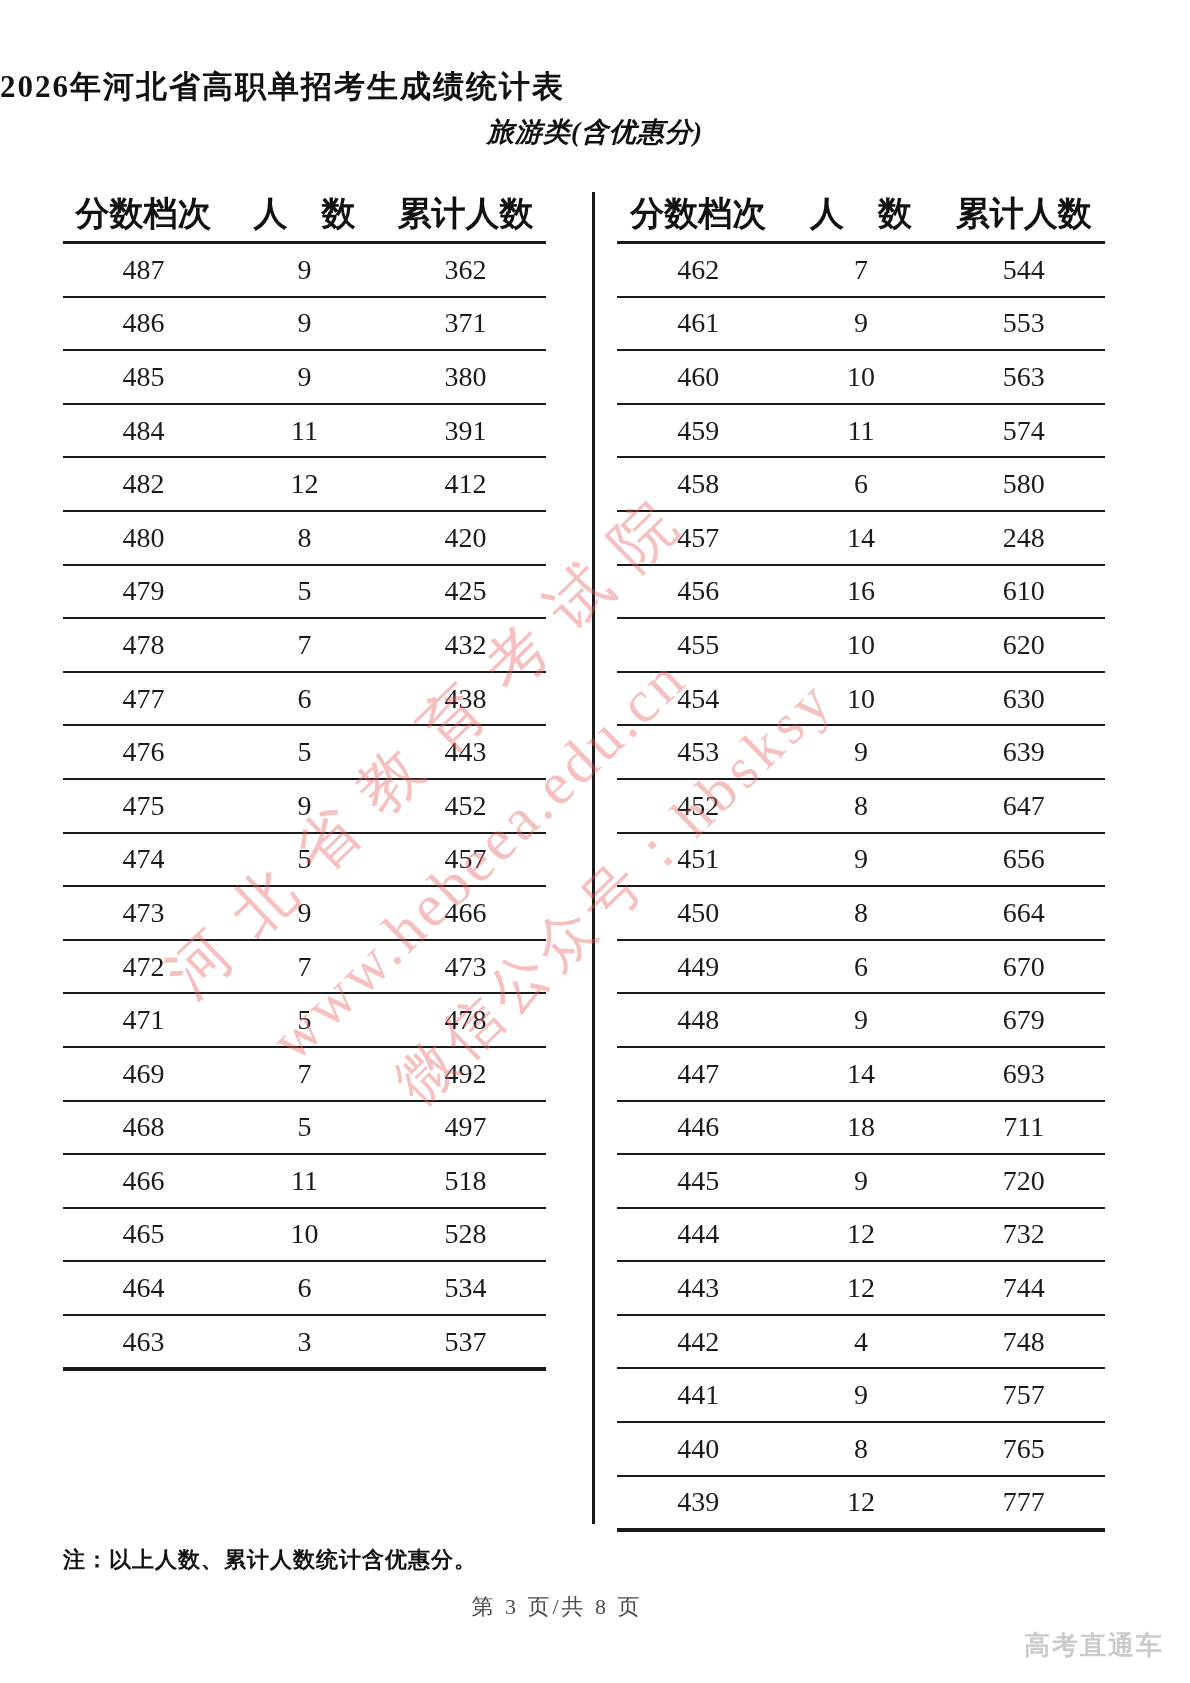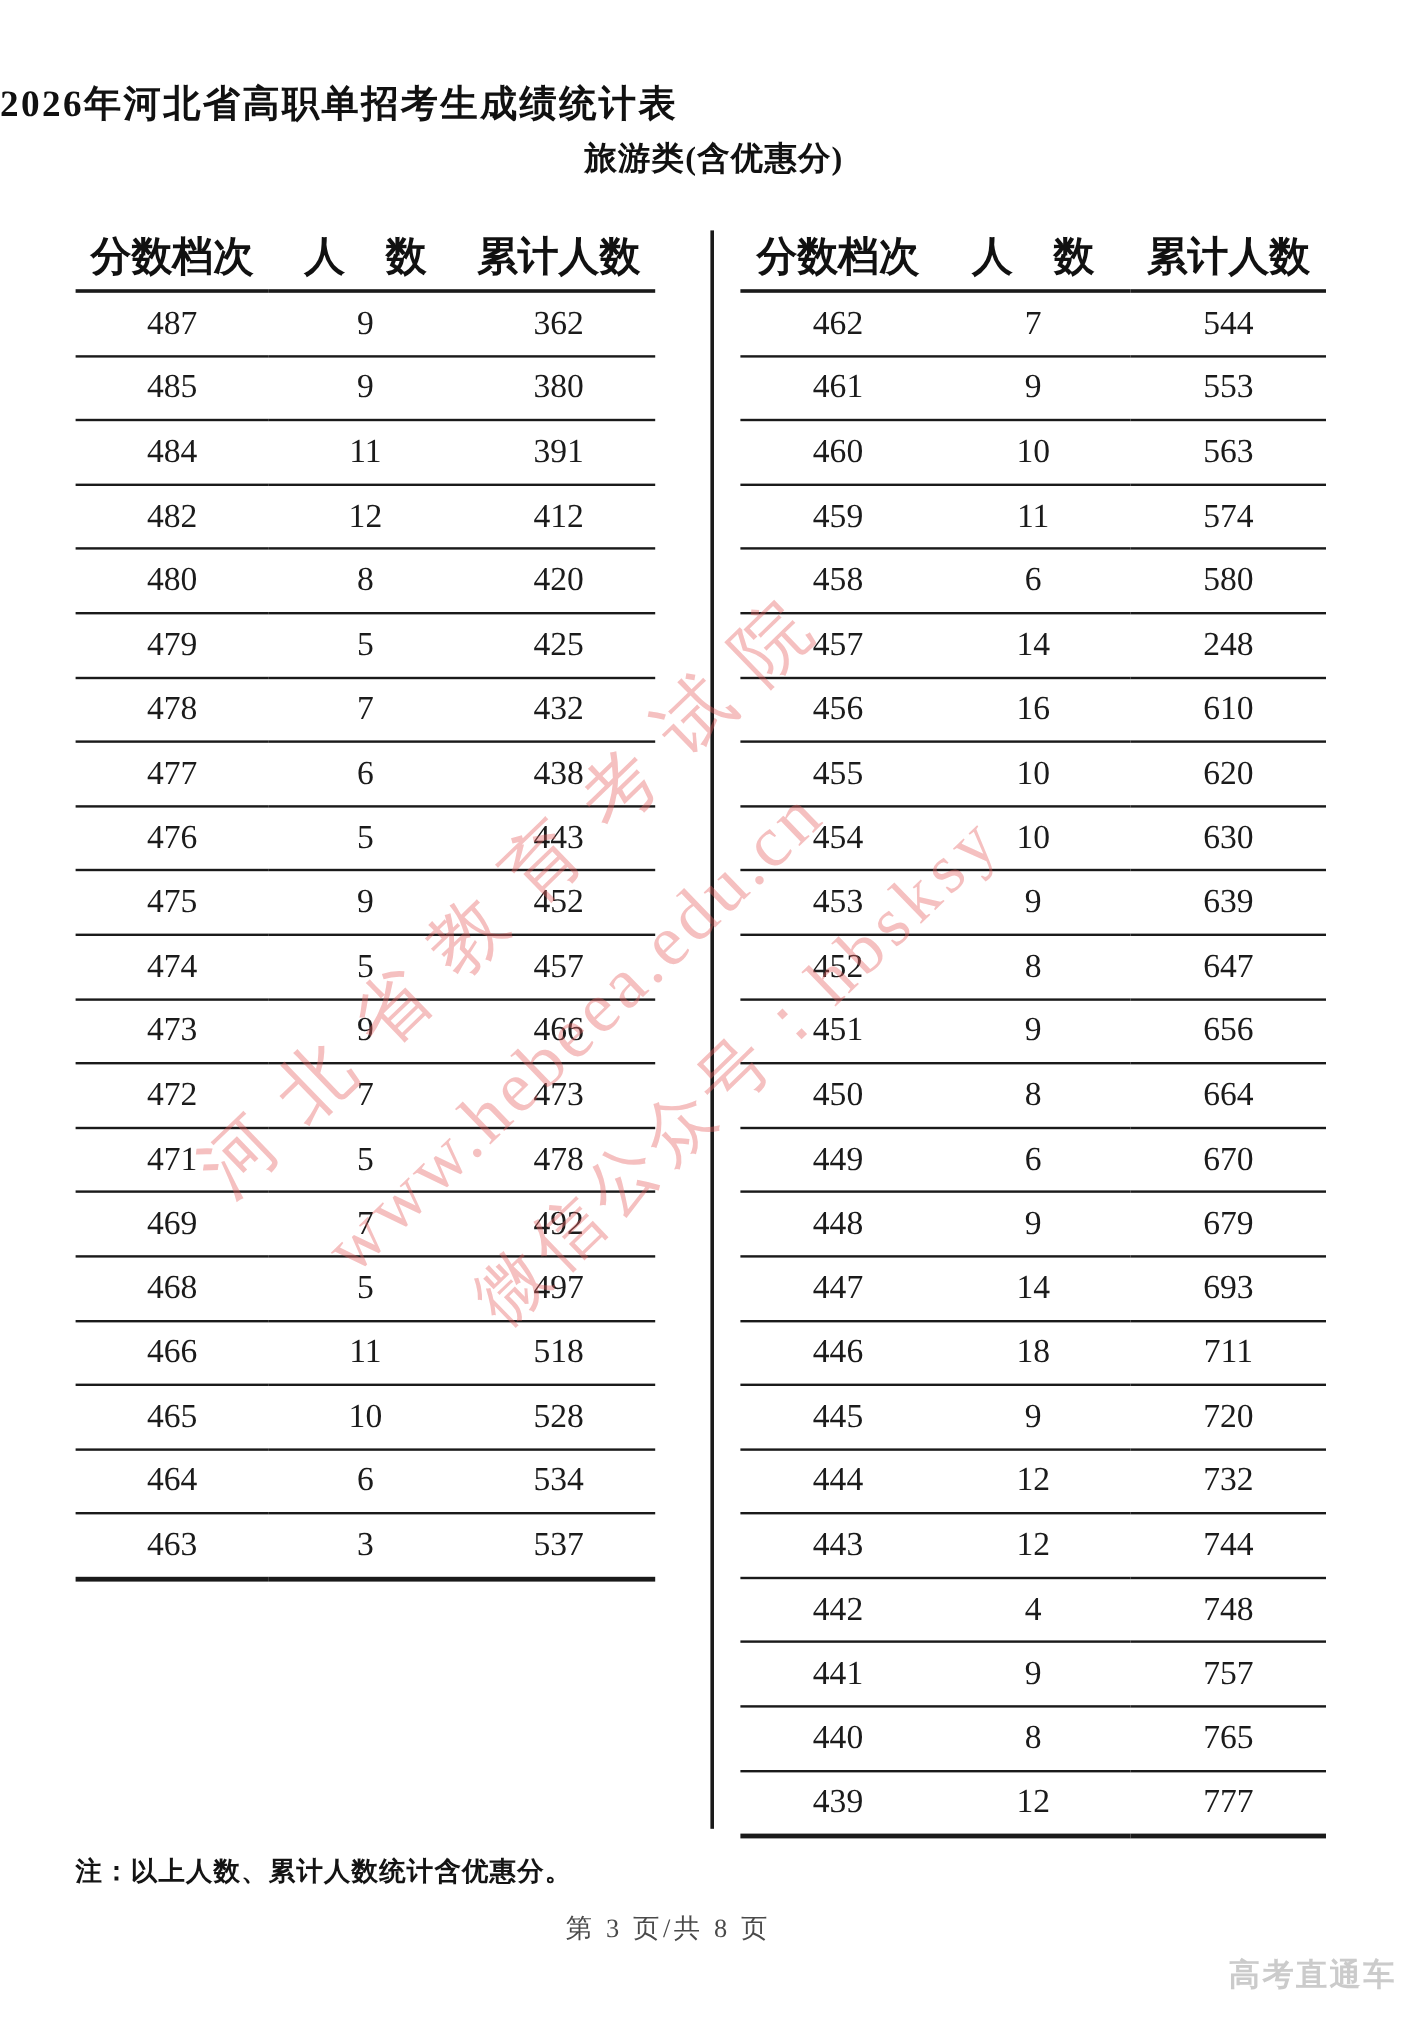--- a/index.html
+++ b/index.html
@@ -14,21 +14,21 @@
   }
   .content { position: relative; z-index: 1; }
   .doc-title {
     position: absolute; left: 0; top: 66px; width: 100%;
     font-size: 31px; font-weight: 700;
     letter-spacing: 2px; color: #111;
   }
   .doc-subtitle {
     position: absolute; left: 0; top: 114px; width: 100%;
     text-align: center; font-size: 27px; font-weight: 700;
-    letter-spacing: 1px; color: #111;
+    letter-spacing: 1px; color: #111; font-style: italic;
   }
   table.score-table {
     position: absolute; top: 186px;
     border-collapse: collapse; table-layout: fixed;
   }
   #table-left  { left: 63px;  width: 483px; }
   #table-right { left: 617px; width: 488px; }
   table.score-table th {
     height: 55px; font-size: 34px; font-weight: 700; color: #111;
     text-align: center; vertical-align: middle; padding: 0;
@@ -99,20 +99,25 @@
             <th>累计人数</th>
           </tr>
         </thead>
       <tbody>
           <tr>
             <td>487</td>
             <td>9</td>
             <td>362</td>
           </tr>
           <tr>
+            <td>486</td>
+            <td>9</td>
+            <td>371</td>
+          </tr>
+          <tr>
             <td>485</td>
             <td>9</td>
             <td>380</td>
           </tr>
           <tr>
             <td>484</td>
             <td>11</td>
             <td>391</td>
           </tr>
           <tr>

